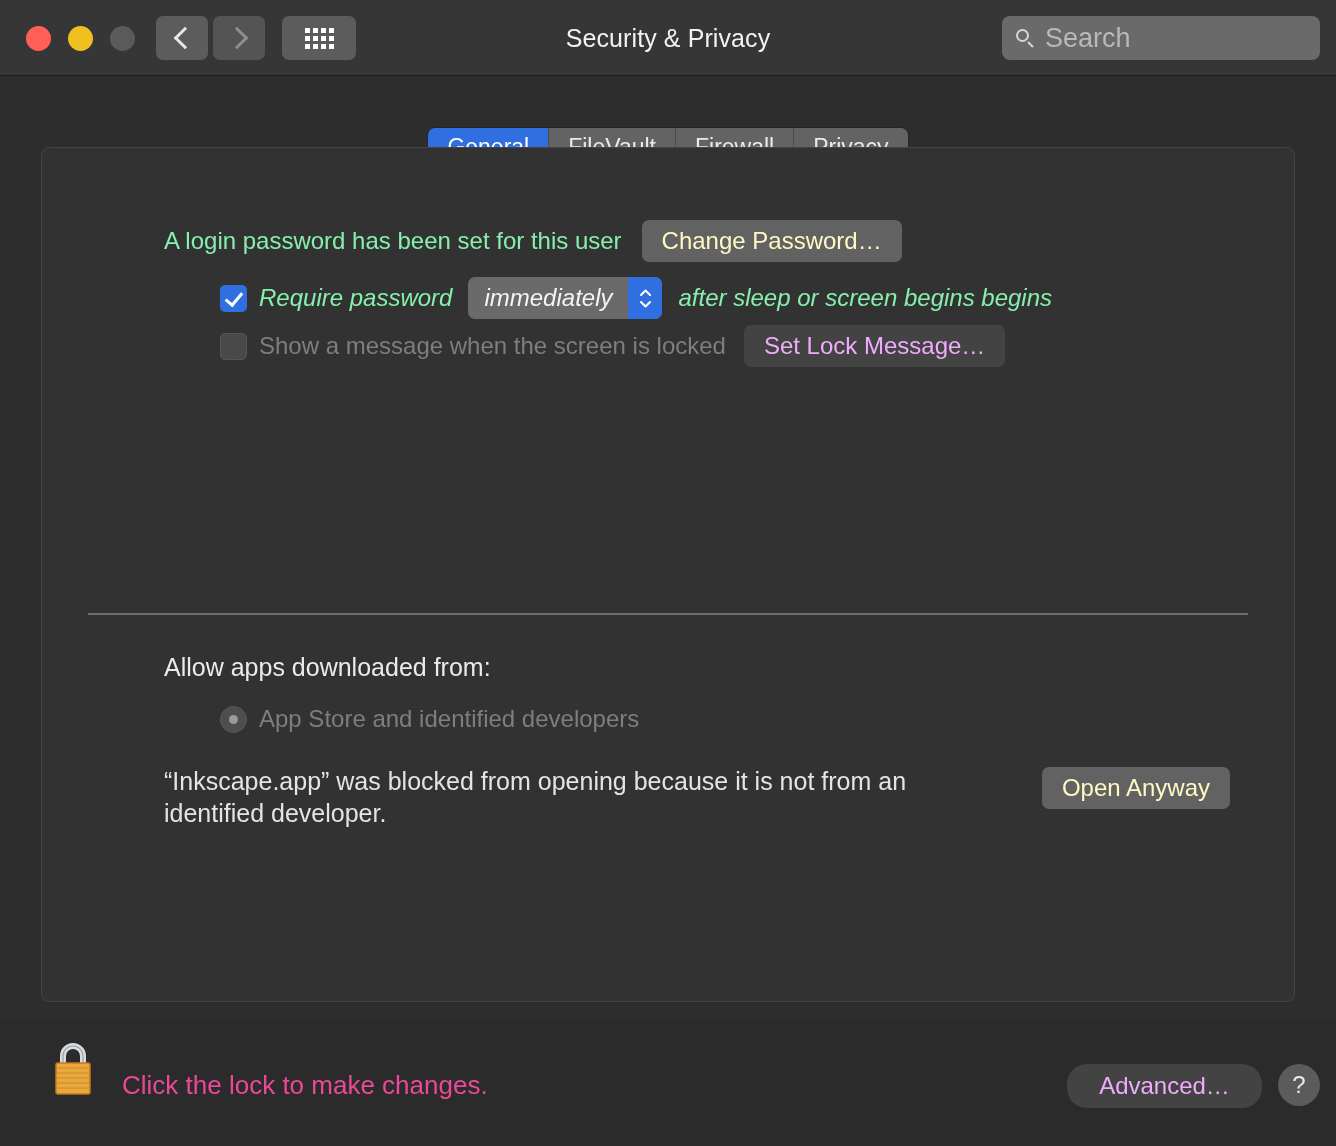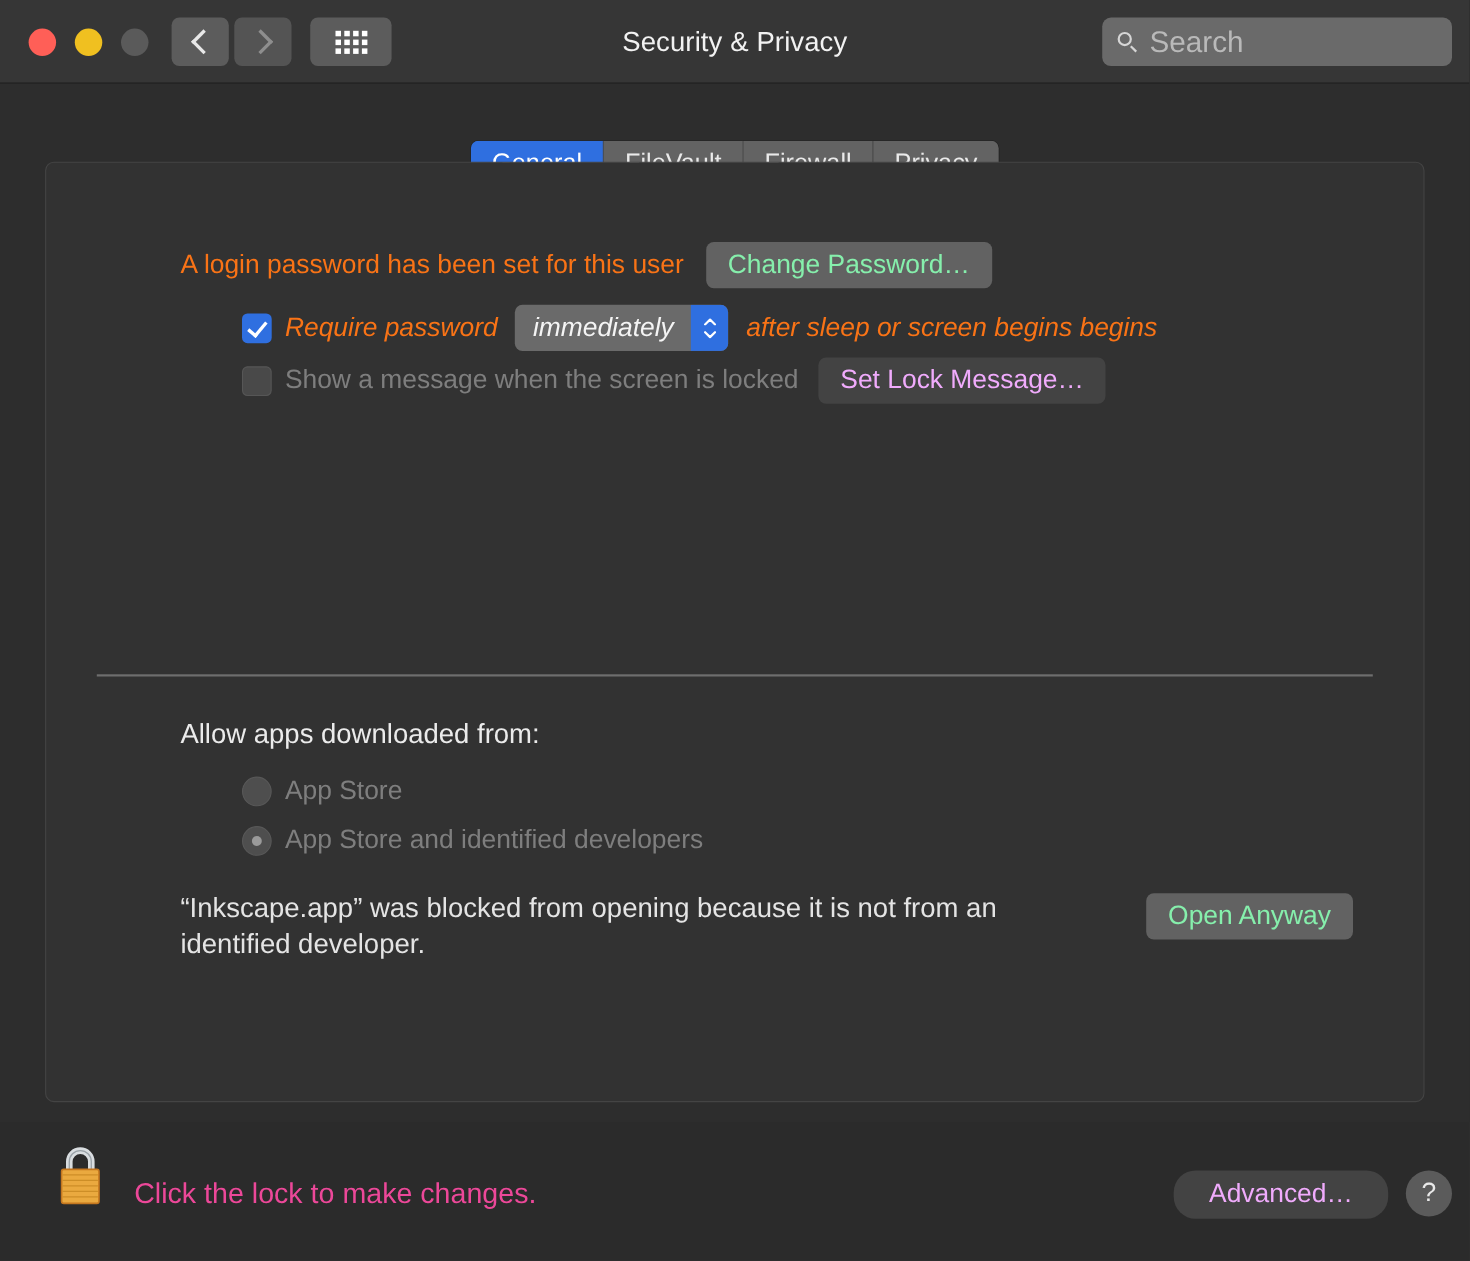--- a/index.html
+++ b/index.html
@@ -205,29 +205,29 @@
     align-items: center;
   }
 
   .top-section {
     position: absolute;
     left: 122px;
     top: 72px;
   }
 
   .label-text {
-    color: #f97316;
+    color: #86efac;
     font-size: 24px;
     white-space: nowrap;
   }
   .label-text.dim { color: #7e7e7e; }
 
   .btn {
     background: #626262;
-    color: #86efac;
+    color: #fef9c3;
     border: none;
     border-radius: 7px;
     font-size: 24px;
     font-family: "Liberation Sans", sans-serif;
     padding: 0 20px;
     height: 42px;
     display: inline-flex;
     align-items: center;
     justify-content: center;
     white-space: nowrap;
@@ -528,24 +528,20 @@
         <span class="label-text dim">Show a message when the screen is locked</span>
         <button class="btn disabled" style="margin-left:18px;">Set Lock Message…</button>
       </div>
     </div>
 
     <div class="separator"></div>
 
     <div class="allow-section">
       <div class="allow-title">Allow apps downloaded from:</div>
 
-      <div class="radio-row">
-        <span class="radio"></span>
-        <span class="radio-label">App Store</span>
-      </div>
 
       <div class="radio-row">
         <span class="radio selected"></span>
         <span class="radio-label">App Store and identified developers</span>
       </div>
 
       <div class="blocked-row">
         <div class="blocked-text">“Inkscape.app” was blocked from opening because it is not from an identified developer.</div>
         <button class="btn open-anyway">Open Anyway</button>
       </div>

